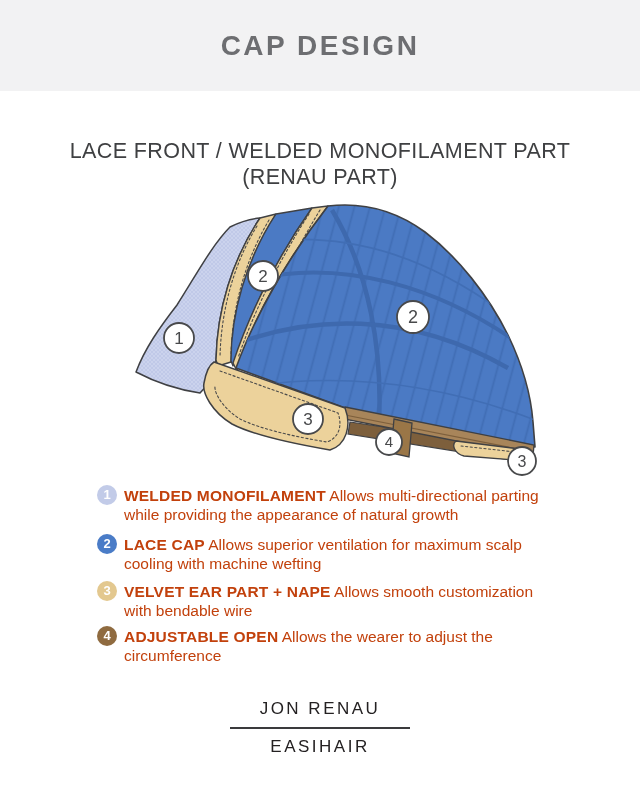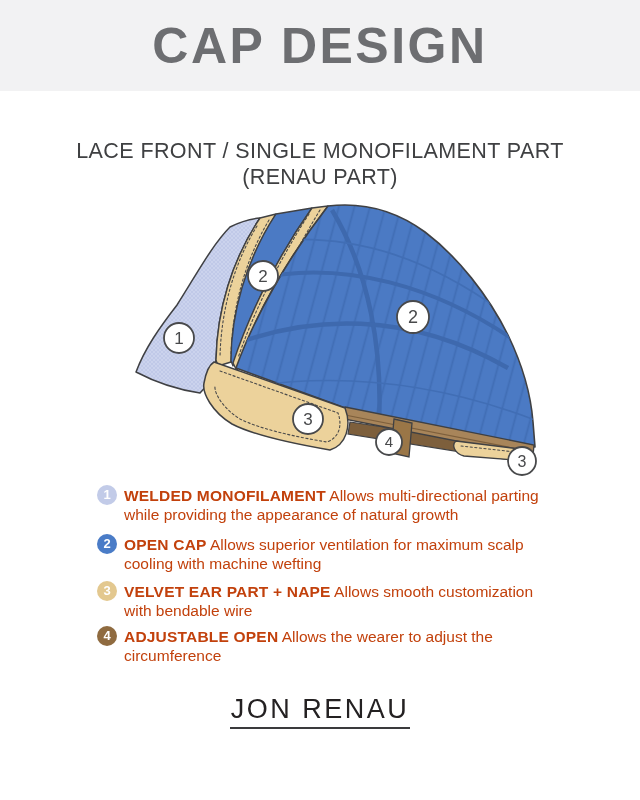--- a/index.html
+++ b/index.html
@@ -2,21 +2,21 @@
 <html><head>
 <meta charset="utf-8">
 <style>
   html,body{margin:0;padding:0;background:#ffffff;}
   body{font-family:"Liberation Sans", sans-serif; -webkit-font-smoothing:antialiased;}
   #page{position:relative;width:640px;height:800px;background:#ffffff;overflow:hidden;}
 
   
   .header{position:absolute;left:0;top:0;width:640px;height:91px;background:#f2f2f3;
           display:flex;align-items:center;justify-content:center;}
-  .header h1{margin:0;font-size:50px;font-weight:bold;color:#6d6e71;letter-spacing:2.5px;}
+  .header h1{margin:0;font-size:28px;font-weight:bold;color:#6d6e71;letter-spacing:2.5px;}
 
   
   .subtitle{position:absolute;left:0;top:138px;width:640px;text-align:center;
             color:#3f4042;font-size:21.5px;line-height:26px;letter-spacing:0.4px;}
 
   
   .diagram{position:absolute;left:100px;top:200px;width:440px;height:280px;}
   .stitch{fill:none;stroke:#4a4a4a;stroke-width:1.1;stroke-dasharray:2.2,2.4;stroke-linecap:round;}
   .marker-circle{fill:#ffffff;stroke:#48494b;stroke-width:1.8;}
   .marker-num{fill:#48494b;text-anchor:middle;}
@@ -25,34 +25,34 @@
   .legend{position:absolute;left:97px;top:486px;width:466px;}
   .legend-item{display:flex;align-items:flex-start;gap:7px;}
   .legend-item.m1{margin-bottom:11px;} .legend-item.m2{margin-bottom:9px;} .legend-item.m3{margin-bottom:7px;}
   .bullet{flex:0 0 auto;width:20px;height:20px;border-radius:50%;color:#ffffff;font-size:13px;
           font-weight:bold;text-align:center;line-height:20px;margin-top:-1px;}
   .legend-text{margin:0;font-size:15.5px;line-height:19px;color:#c2410c;}
   .legend-text b{letter-spacing:0.2px;}
 
   
   .brand{position:absolute;left:0;top:694px;width:640px;text-align:center;color:#242122;}
-  .brand-line1,.brand-line2{font-size:27px;letter-spacing:2.5px;line-height:30px;}
+  .brand-line1,.brand-line2{font-size:17px;letter-spacing:2.5px;line-height:30px;}
   .brand-rule{width:180px;height:2px;background:#3a3a3c;margin:3px auto 3px auto;}
 </style>
 </head>
 <body>
 
 <div id="page">
 
   <div class="header">
     <h1>CAP DESIGN</h1>
   </div>
 
   <div class="subtitle">
-    <div>LACE FRONT / SINGLE MONOFILAMENT PART</div>
+    <div>LACE FRONT / WELDED MONOFILAMENT PART</div>
     <div>(RENAU PART)</div>
   </div>
 
   <svg id="cap-svg" class="diagram" viewBox="0 0 440 280">
     <defs>
       <pattern id="lacePat" width="4" height="4" patternUnits="userSpaceOnUse">
         <rect width="4" height="4" fill="#cbd3ed"></rect>
         <path d="M0,4 L4,0 M0,0 L4,4" stroke="#b9c3e4" stroke-width="0.6"></path>
       </pattern>
       <pattern id="weftPat" width="15" height="15" patternUnits="userSpaceOnUse" patternTransform="rotate(15)">
@@ -113,30 +113,31 @@
       </g>
   </svg>
 
   <div class="legend">
     <div class="legend-item m1">
       <span class="bullet" style="background-color: rgb(194, 203, 232);">1</span>
       <p class="legend-text"><b>WELDED MONOFILAMENT</b> <span>Allows multi-directional parting while providing the appearance of natural growth</span></p>
     </div>
     <div class="legend-item m2">
       <span class="bullet" style="background-color: rgb(74, 124, 199);">2</span>
-      <p class="legend-text"><b>OPEN CAP</b> <span>Allows superior ventilation for maximum scalp cooling with machine wefting</span></p>
+      <p class="legend-text"><b>LACE CAP</b> <span>Allows superior ventilation for maximum scalp cooling with machine wefting</span></p>
     </div>
     <div class="legend-item m3">
       <span class="bullet" style="background-color: rgb(227, 200, 143);">3</span>
       <p class="legend-text"><b>VELVET EAR PART + NAPE</b> <span>Allows smooth customization with bendable wire</span></p>
     </div>
     <div class="legend-item">
       <span class="bullet" style="background-color: rgb(143, 107, 64);">4</span>
       <p class="legend-text"><b>ADJUSTABLE OPEN</b> <span>Allows the wearer to adjust the circumference</span></p>
     </div>
   </div>
 
   <div class="brand">
     <div class="brand-line1">JON RENAU</div>
     <div class="brand-rule"></div>
+    <div class="brand-line2">EASIHAIR</div>
   </div>
 
 </div>
 
 </body></html>

